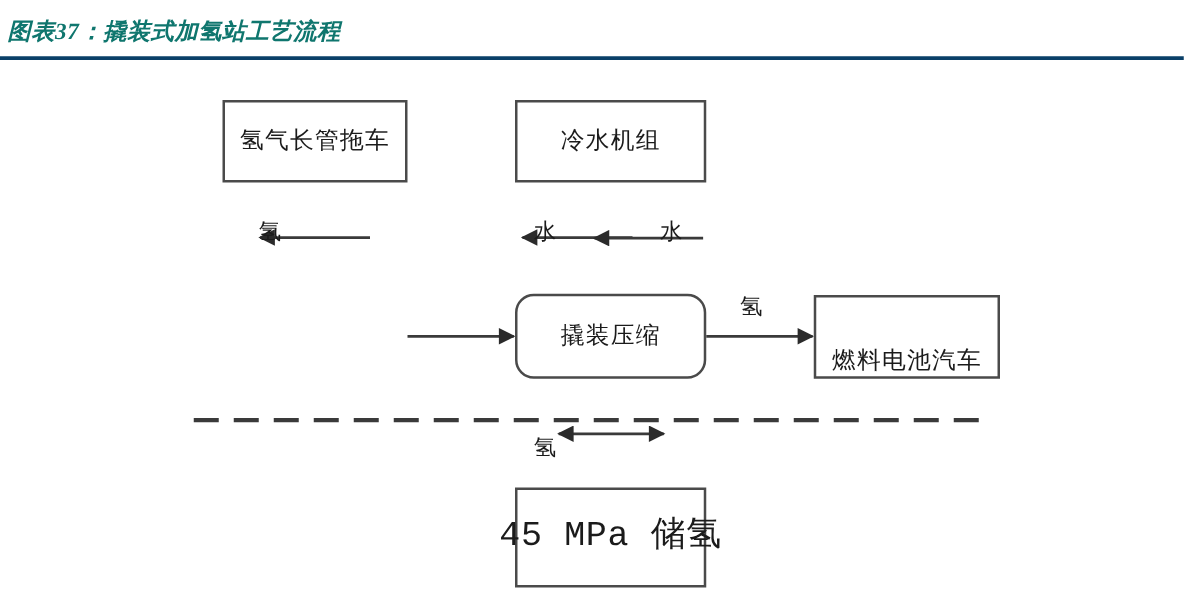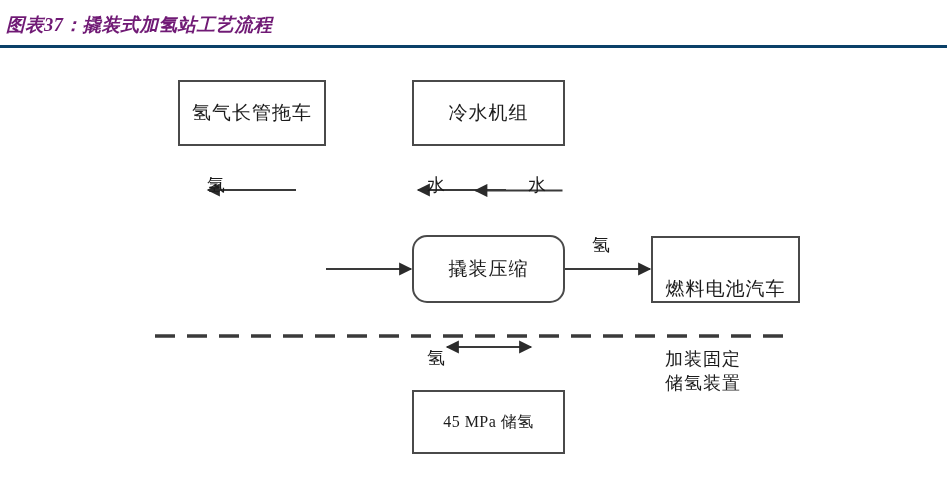--- a/index.html
+++ b/index.html
@@ -25,21 +25,21 @@
   
   .fig-title {
     position: absolute;
     left: 6px;
     top: 12px;
     font-family: "Liberation Serif", "DejaVu Serif", serif;
     font-size: 18.5px;
     font-weight: bold;
     font-style: italic;
     letter-spacing: 0.5px;
-    color: #701a75;
+    color: #0f766e;
     white-space: nowrap;
   }
   .header-rule {
     position: absolute;
     left: 0;
     top: 45px;
     width: 947px;
     height: 3px;
     background: #0a4068;
   }
@@ -69,30 +69,30 @@
     flex-direction: column;
     align-items: center;
     justify-content: center;
     text-align: center;
     font-size: 19px;
     line-height: 1.28;
     color: #1b1b1b;
     letter-spacing: 1px;
     z-index: 3;
   }
-  .node .ln { display: block; white-space: nowrap; }
+  .node .ln { display: block; white-space: nowrap; font-family: Liberation Mono, monospace; }
 
   #node-trailer   { left: 178px; top:  32px; width: 148px; height: 66px; }
   #node-chiller   { left: 412px; top:  32px; width: 153px; height: 66px; }
   #node-unload    { left: 178px; top: 187px; width: 148px; height: 68px; }
   #node-compressor{ left: 412px; top: 187px; width: 153px; height: 68px; border-radius: 15px; }
   #node-vehicle   { left: 651px; top: 188px; width: 149px; height: 67px; justify-content: flex-end; }
-  #node-storage   { left: 412px; top: 342px; width: 153px; height: 64px;
+  #node-storage   { left: 412px; top: 342px; width: 153px; height: 80px;
                     font-family: "Liberation Serif", "DejaVu Serif", serif;
-                    font-size: 16px; letter-spacing: 0.5px; }
+                    font-size: 28px; letter-spacing: 0.5px; }
 
   
   .edge-label {
     position: absolute;
     font-size: 18px;
     color: #1b1b1b;
     white-space: nowrap;
     z-index: 4;
     letter-spacing: 1px;
   }
@@ -174,19 +174,15 @@
     <div class="node" id="node-storage">
       <span class="ln">45 MPa 储氢</span>
     </div>
 
     <div class="edge-label" id="lbl-h2-trailer">氢</div>
     <div class="edge-label" id="lbl-water-down">水</div>
     <div class="edge-label" id="lbl-water-up">水</div>
     <div class="edge-label" id="lbl-h2-vehicle">氢</div>
     <div class="edge-label" id="lbl-h2-storage">氢</div>
 
-    <div class="zone-label">
-      <span class="ln">加装固定</span>
-      <span class="ln">储氢装置</span>
-    </div>
 
   </div>
 </div>
 
 </body></html>

